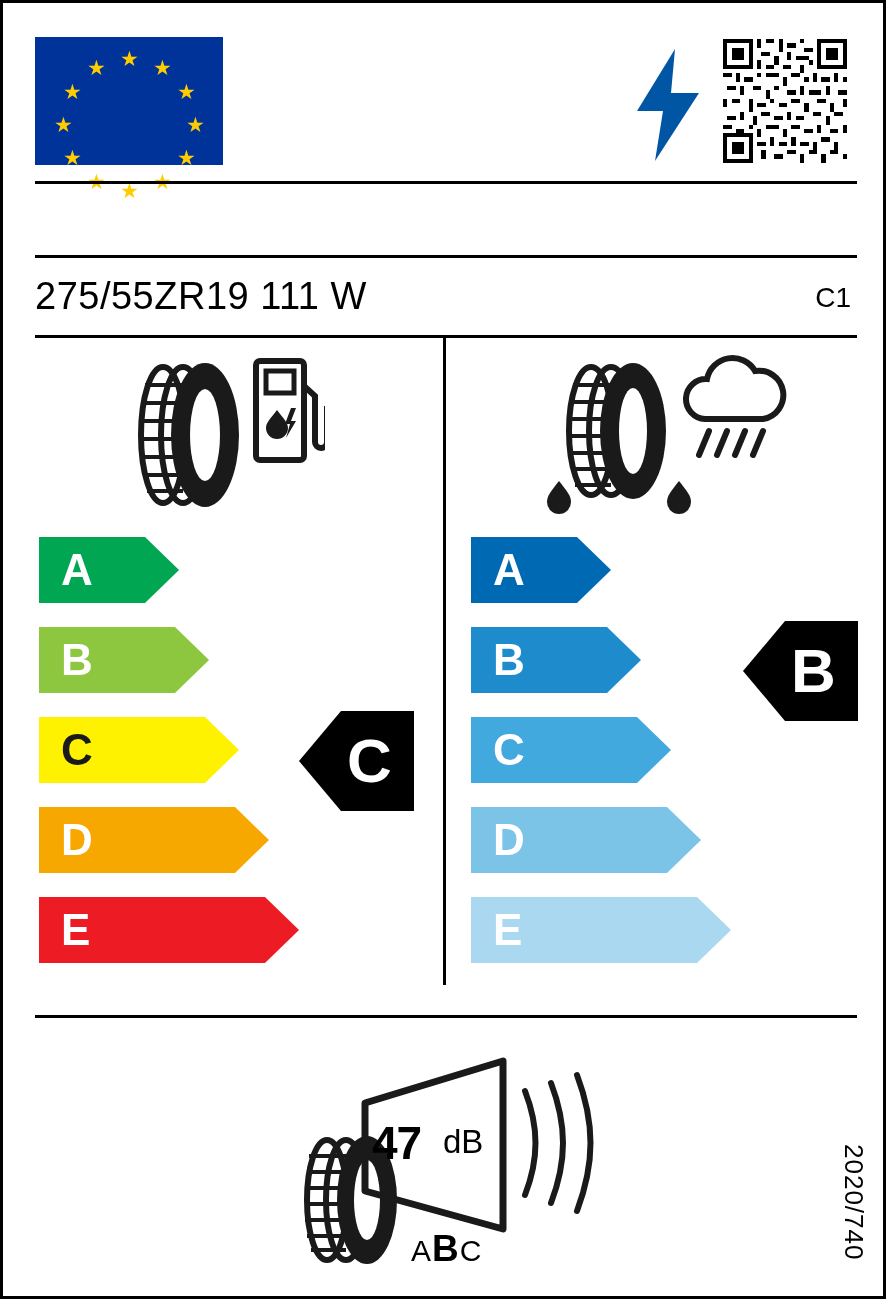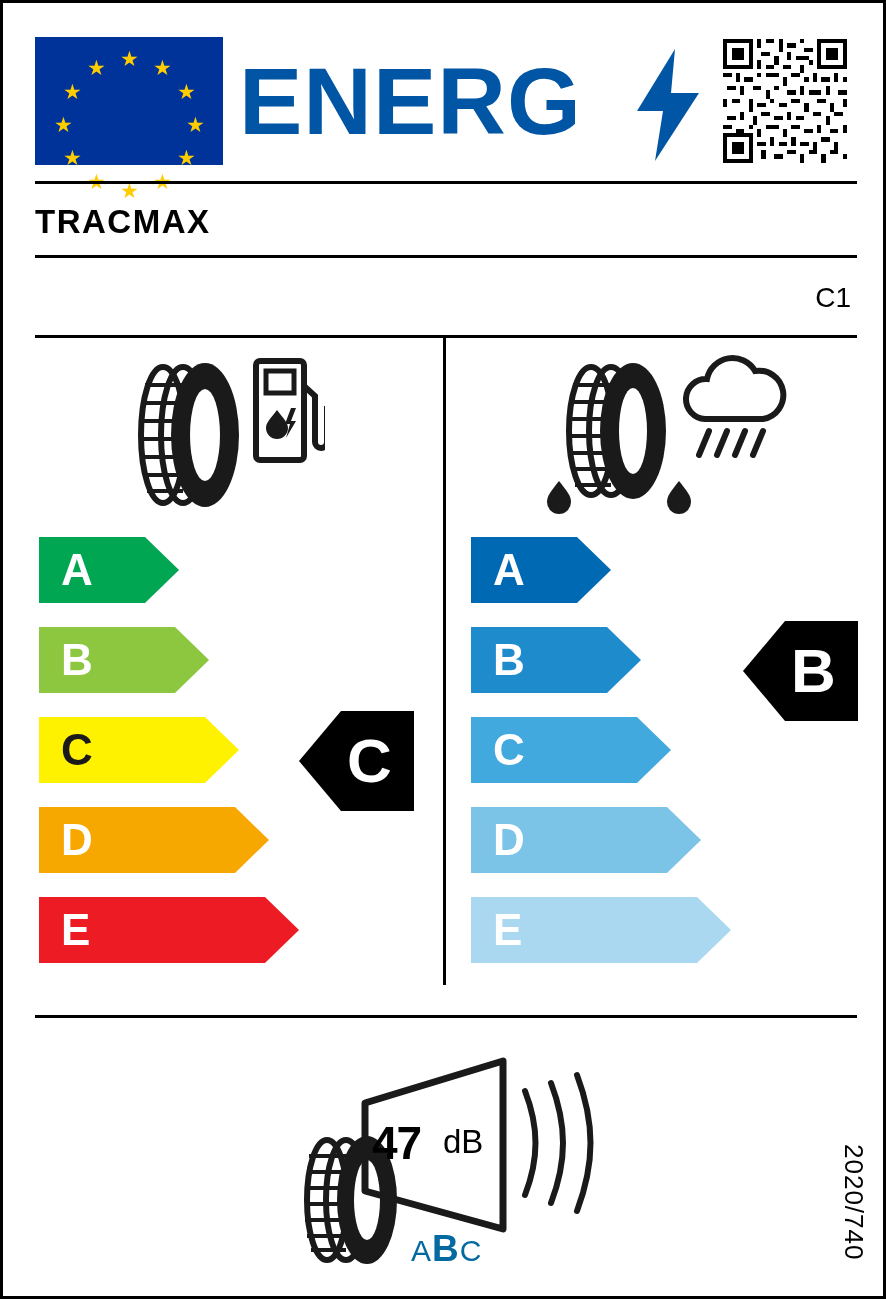--- a/index.html
+++ b/index.html
@@ -210,21 +210,21 @@
     left: 440px;
     top: 1120px;
     font-size: 33px;
     color: #000;
   }
   .abc {
     position: absolute;
     left: 408px;
     top: 1225px;
     font-size: 30px;
-    color: #0369a1;
+    color: #000000;
     letter-spacing: 1px;
   }
   .abc .mid {
     font-size: 37px;
     font-weight: bold;
   }
   .vertical-date {
     position: absolute;
     right: 14px;
     bottom: 36px;
@@ -251,21 +251,20 @@
         <div class="star" style="left:117px; top:134px;">★</div>
         <div class="star" style="left:84px; top:143px;">★</div>
         <div class="star" style="left:51px; top:134px;">★</div>
         <div class="star" style="left:27px; top:110px;">★</div>
         <div class="star" style="left:18px; top:77px;">★</div>
         <div class="star" style="left:27px; top:44px;">★</div>
         <div class="star" style="left:51px; top:20px;">★</div>
       </div>
     </div>
 
-    <div class="energ-word">ENERG</div>
 
     <svg class="bolt" viewBox="0 0 62 112">
       <polygon points="38,0 0,62 26,62 18,112 62,44 34,44" fill="#0055A4"></polygon>
     </svg>
 
     <svg class="qr" viewBox="0 0 29 29" shape-rendering="crispEdges">
       <rect width="29" height="29" fill="#fff"></rect>
       <g fill="#000">
         <rect x="0" y="0" width="7" height="1"></rect>
           <rect x="0" y="6" width="7" height="1"></rect>
@@ -366,24 +365,24 @@
         <rect x="20" y="26" width="2" height="1"></rect>
           <rect x="23" y="27" width="1" height="2"></rect>
         <rect x="25" y="26" width="2" height="1"></rect>
           <rect x="28" y="27" width="1" height="1"></rect>
       </g>
     </svg>
   </div>
 
   <div class="rule" style="left:32px; top:178px; width:822px; height:3px;"></div>
 
-  <div class="brand">TRACMAX</div>
 
   <div class="rule" style="left:32px; top:252px; width:822px; height:3px;"></div>
 
+  <div class="size">275/55ZR19 111 W</div>
   <div class="class">C1</div>
 
   <div class="rule" style="left:32px; top:332px; width:822px; height:3px;"></div>
 
   <div class="divider-v"></div>
 
   <svg class="pictogram" style="left:122px; top:352px; width:130px; height:160px;" viewBox="0 0 130 160">
     <g fill="none" stroke="#1a1a1a" stroke-width="6">
       <ellipse cx="38" cy="80" rx="22" ry="68"></ellipse>
       <ellipse cx="58" cy="80" rx="22" ry="68"></ellipse>

